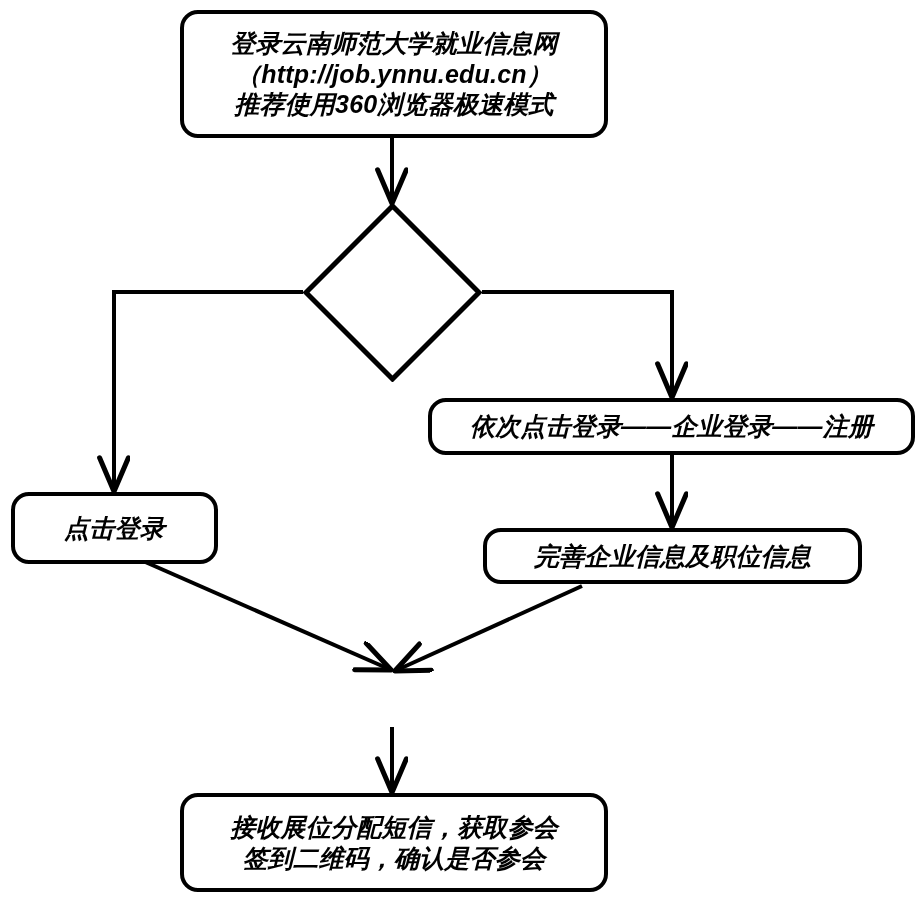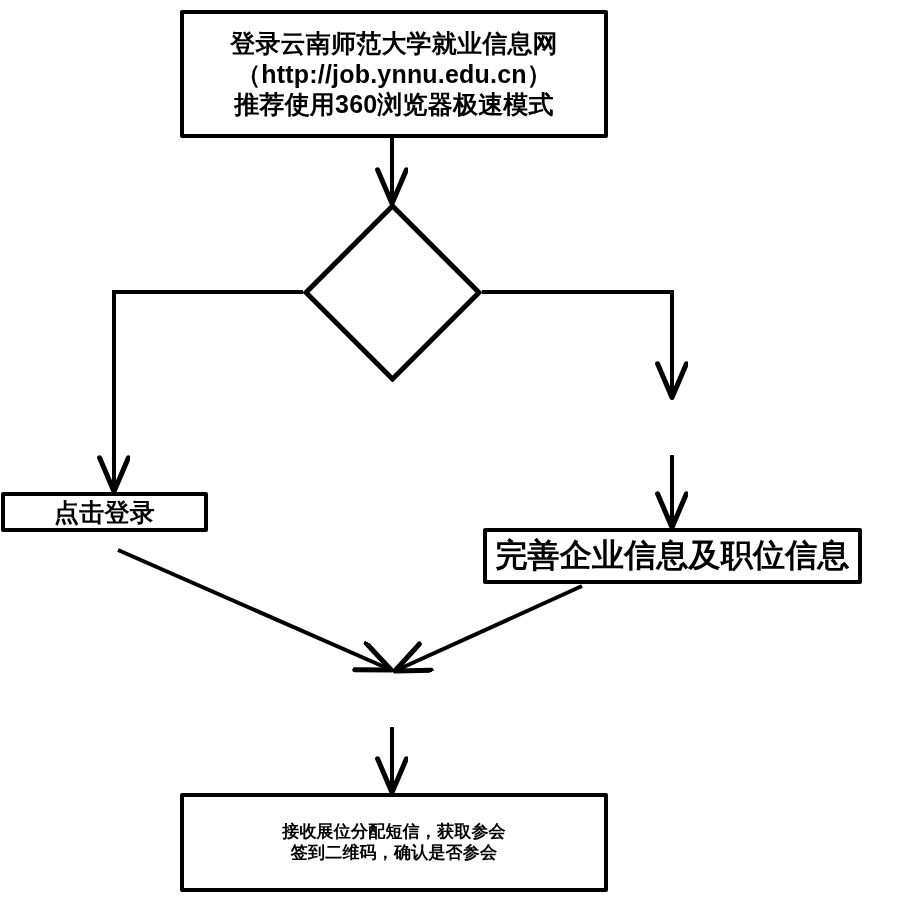--- a/index.html
+++ b/index.html
@@ -34,21 +34,22 @@
     display: flex;
     align-items: center;
     justify-content: center;
     text-align: center;
     color: #000000;
     font-weight: bold;
     line-height: 1.22;
     z-index: 2;
   }
   .node.rounded {
-    border-radius: 2px;
+    border-radius: 18px;
+    font-style: italic;
   }
   .node-label {
     display: block;
     width: 100%;
     white-space: pre-line;
     letter-spacing: 0.2px;
   }
   
   #node-portal {
     left: 180px; top: 10px; width: 428px; height: 128px;
@@ -70,33 +71,33 @@
     z-index: 1;
     font-size: 23px;
     line-height: 1.3;
   }
   #node-register-path {
     left: 428px; top: 398px; width: 487px; height: 57px;
     font-size: 25px;
   }
   #node-complete-info {
     left: 483px; top: 528px; width: 379px; height: 56px;
-    font-size: 32px;
+    font-size: 25px;
   }
   #node-click-login {
-    left: 1px; top: 492px; width: 207px; height: 40px;
+    left: 11px; top: 492px; width: 207px; height: 72px;
     font-size: 25px;
   }
   #node-fair-signup {
     left: 289px; top: 672px; width: 206px; height: 55px;
     font-size: 25px;
   }
   #node-receive-sms {
     left: 180px; top: 793px; width: 428px; height: 99px;
-    font-size: 17px;
+    font-size: 25px;
   }
 </style>
 </head>
 <body>
 
 <div id="flowchart-root">
 
   <svg id="edge-layer" viewBox="0 0 922 907" width="922" height="907" xmlns="http://www.w3.org/2000/svg">
     <defs>
       <marker id="arrowhead" markerWidth="10" markerHeight="10" refX="8.4" refY="4" orient="auto" markerUnits="strokeWidth">
@@ -124,20 +125,23 @@
 （http://job.ynnu.edu.cn）
 推荐使用360浏览器极速模式</span>
   </div>
 
   <div class="node" id="node-decision">
     <svg class="diamond-shape" viewBox="0 0 179 179" xmlns="http://www.w3.org/2000/svg">
       <polygon points="89.5,3 176,89.5 89.5,176 3,89.5" fill="#ffffff" stroke="#000000" stroke-width="5" stroke-linejoin="miter"></polygon>
     </svg>
   </div>
 
+  <div class="node rounded" id="node-register-path">
+    <span class="node-label">依次点击登录——企业登录——注册</span>
+  </div>
 
   <div class="node rounded" id="node-complete-info">
     <span class="node-label">完善企业信息及职位信息</span>
   </div>
 
   <div class="node rounded" id="node-click-login">
     <span class="node-label">点击登录</span>
   </div>
 
 

